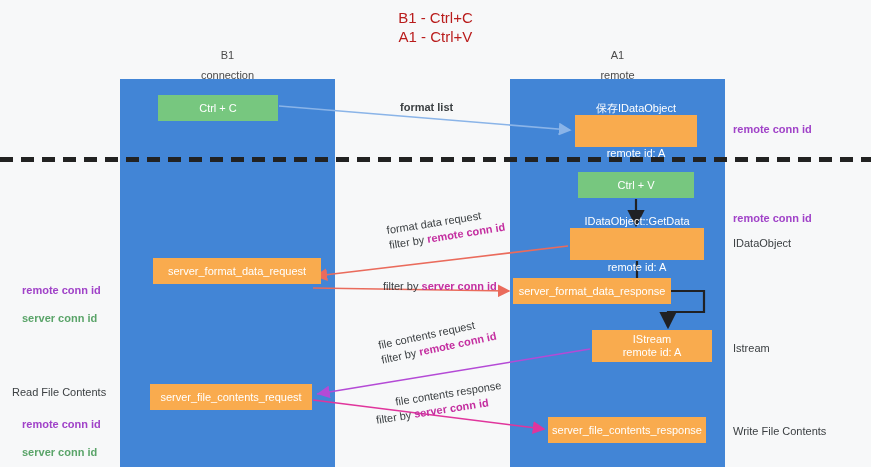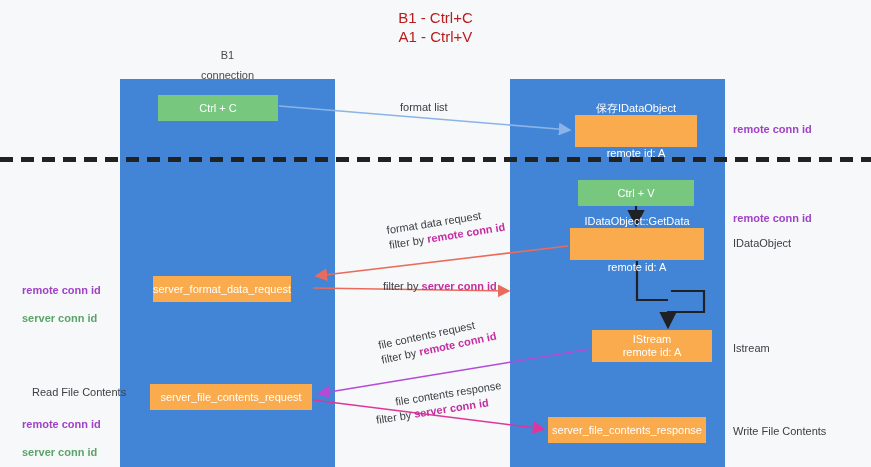--- a/index.html
+++ b/index.html
@@ -68,23 +68,23 @@
     line-height: 13px;
     box-sizing: border-box;
     padding: 8px 4px;
   }
   .node .l2 { font-size: 11px; }
   .orange { background: #f9ab4e; }
   .green  { background: #77c77f; }
 
   .n-ctrlc      { left: 158px; top: 95px;  width: 120px; height: 26px; }
   .n-save       { left: 575px; top: 115px; width: 122px; height: 32px; gap: 32px; }
-  .n-ctrlv      { left: 578px; top: 172px; width: 116px; height: 26px; margin-top: 8px; }
+  .n-ctrlv      { left: 578px; top: 172px; width: 116px; height: 26px; }
   .n-getdata    { left: 570px; top: 228px; width: 134px; height: 32px; gap: 33px; }
-  .n-sfdreq     { left: 153px; top: 276px; width: 138px; height: 26px; }
+  .n-sfdreq     { left: 153px; top: 258px; width: 168px; height: 26px; }
   .n-sfdresp    { left: 513px; top: 278px; width: 158px; height: 26px; }
   .n-istream    { left: 592px; top: 330px; width: 120px; height: 32px; }
   .n-sfcreq     { left: 150px; top: 384px; width: 162px; height: 26px; }
   .n-sfcresp    { left: 548px; top: 417px; width: 158px; height: 26px; }
 
   .sidelabel {
     position: absolute;
     font-size: 11px;
     line-height: 14px;
     color: #3c4043;
@@ -119,20 +119,22 @@
 </head>
 <body>
 
 <div id="canvas">
 
   <div class="title">B1 - Ctrl+C
 A1 - Ctrl+V</div>
 
   <div class="colhead colhead-b1">B1
 connection</div>
+  <div class="colhead colhead-a1">A1
+remote</div>
 
   <div class="lane lane-b1"></div>
   <div class="lane lane-a1"></div>
 
   <svg class="wires" viewBox="0 0 871 467">
     <defs>
       <marker id="ar-blue" markerWidth="8" markerHeight="8" refX="7" refY="4" orient="auto">
         <path d="M0,0 L8,4 L0,8 z" fill="#8ab4e8"></path>
       </marker>
       <marker id="ar-red" markerWidth="8" markerHeight="8" refX="7" refY="4" orient="auto">
@@ -182,35 +184,38 @@
 
   <div class="node orange n-getdata">
     <span>IDataObject::GetData</span>
     <span class="l2">remote id: A</span>
   </div>
 
   <div class="node orange n-sfdreq">
     <span>server_format_data_request</span>
   </div>
 
+  <div class="node orange n-sfdresp">
+    <span>server_format_data_response</span>
+  </div>
 
   <div class="node orange n-istream">
     <span>IStream</span>
     <span class="l2">remote id: A</span>
   </div>
 
   <div class="node orange n-sfcreq">
     <span>server_file_contents_request</span>
   </div>
 
   <div class="node orange n-sfcresp">
     <span>server_file_contents_response</span>
   </div>
 
-  <div class="edgelabel" style="left:400px; top:100px;">
+  <div class="edgelabel" style="left:400px; top:100px;font-weight:bold;">
     <span>format list</span>
   </div>
 
   <div class="edgelabel rot-up" style="left:388px; top:223px;">
     <div>format data request</div>
     <div><span>filter by </span><span class="hl-purple">remote conn id</span></div>
   </div>
 
   <div class="edgelabel" style="left:383px; top:273px;">
     <div style="margin-top:6px;"><span>filter by </span><span class="hl-magenta">server conn id</span></div>
@@ -230,20 +235,20 @@
   <div class="sidelabel purple" style="left:733px; top:211px;">remote conn id</div>
   <div class="sidelabel" style="left:733px; top:236px;">IDataObject</div>
   <div class="sidelabel" style="left:733px; top:341px;">Istream</div>
   <div class="sidelabel" style="left:733px; top:424px;">Write File Contents</div>
 
   <div class="sidelabel" style="left:22px; top:269px;">
     <div class="purple">remote conn id</div>
     <div class="green">server conn id</div>
   </div>
 
-  <div class="sidelabel" style="left:32px; top:385px;text-align:right;">Read File Contents</div>
+  <div class="sidelabel" style="left:12px; top:385px;text-align:right;">Read File Contents</div>
 
   <div class="sidelabel" style="left:22px; top:403px;">
     <div class="purple">remote conn id</div>
     <div class="green">server conn id</div>
   </div>
 
 </div>
 
 </body></html>

